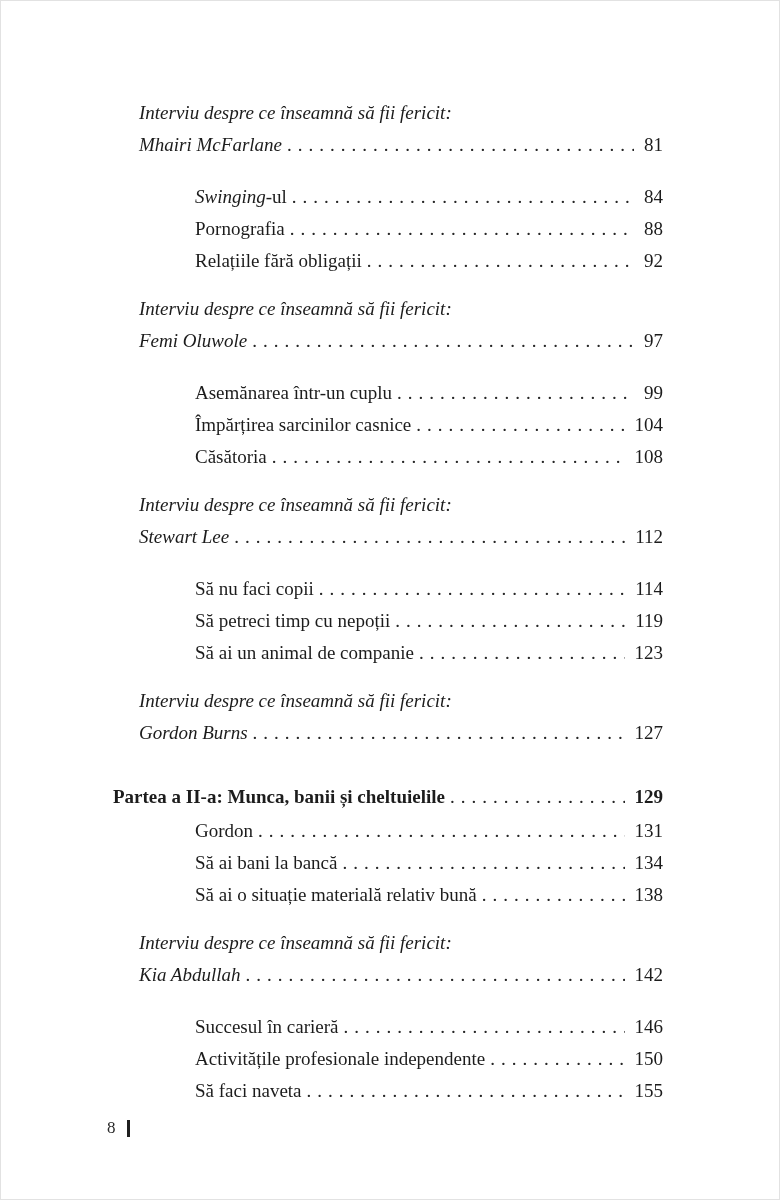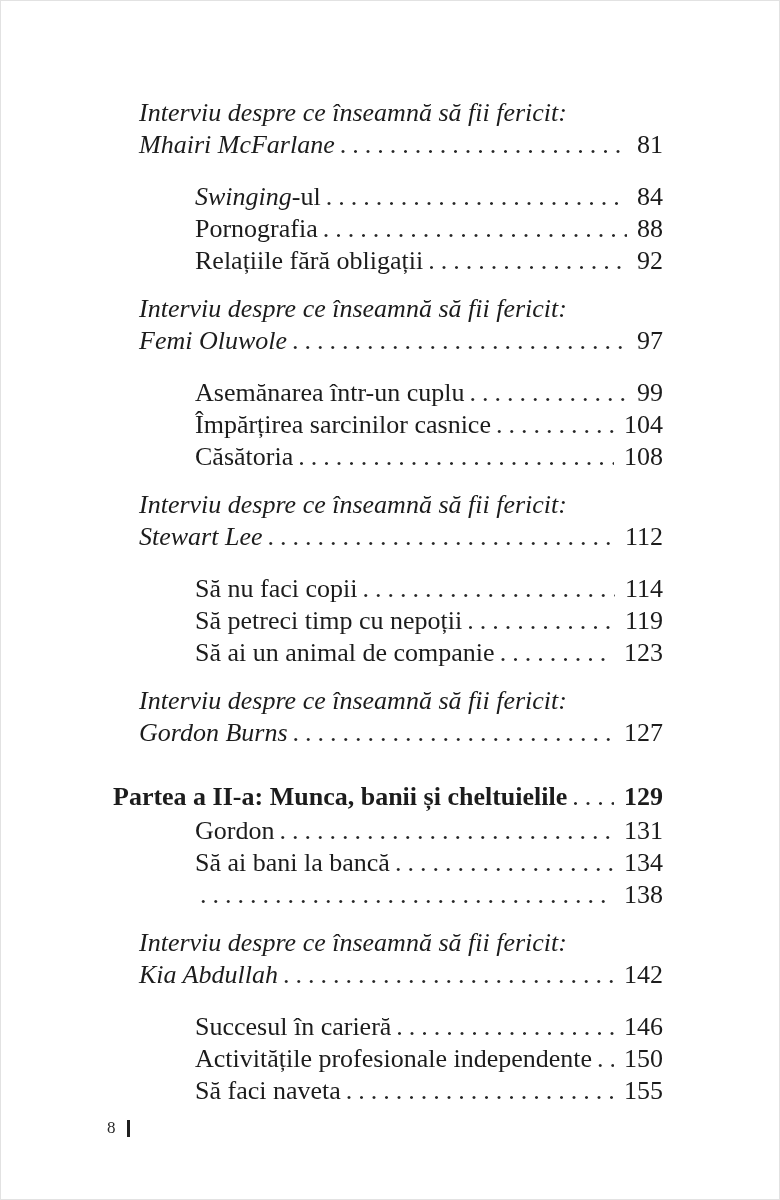--- a/index.html
+++ b/index.html
@@ -17,21 +17,21 @@
   .toc {
     position: absolute;
     left: 112px;
     top: 96px;
     width: 550px;
   }
   .row {
     display: flex;
     align-items: baseline;
     line-height: 32px;
-    font-size: 26px;
+    font-size: 19px;
     white-space: nowrap;
   }
   .it { font-style: italic; }
   .indent-head { padding-left: 26px; }
   .indent-sub  { padding-left: 82px; }
   .section { margin-top: 16px; }
   .section.first { margin-top: 0; }
   .subs { margin-top: 20px; }
   .part-row { margin-top: 32px; font-weight: bold; }
   .part-subs { margin-top: 2px; }
@@ -183,20 +183,21 @@
         <span>Gordon</span>
         <span class="dots"></span>
         <span class="pg">131</span>
       </div>
       <div class="row indent-sub">
         <span>Să ai bani la bancă</span>
         <span class="dots"></span>
         <span class="pg">134</span>
       </div>
       <div class="row indent-sub">
+        <span>Să ai o situație materială relativ bună</span>
         <span class="dots"></span>
         <span class="pg">138</span>
       </div>
     </div>
 
     <div class="section">
       <div class="row it indent-head">
         <span>Interviu despre ce înseamnă să fii fericit:</span>
       </div>
       <div class="row indent-head">

